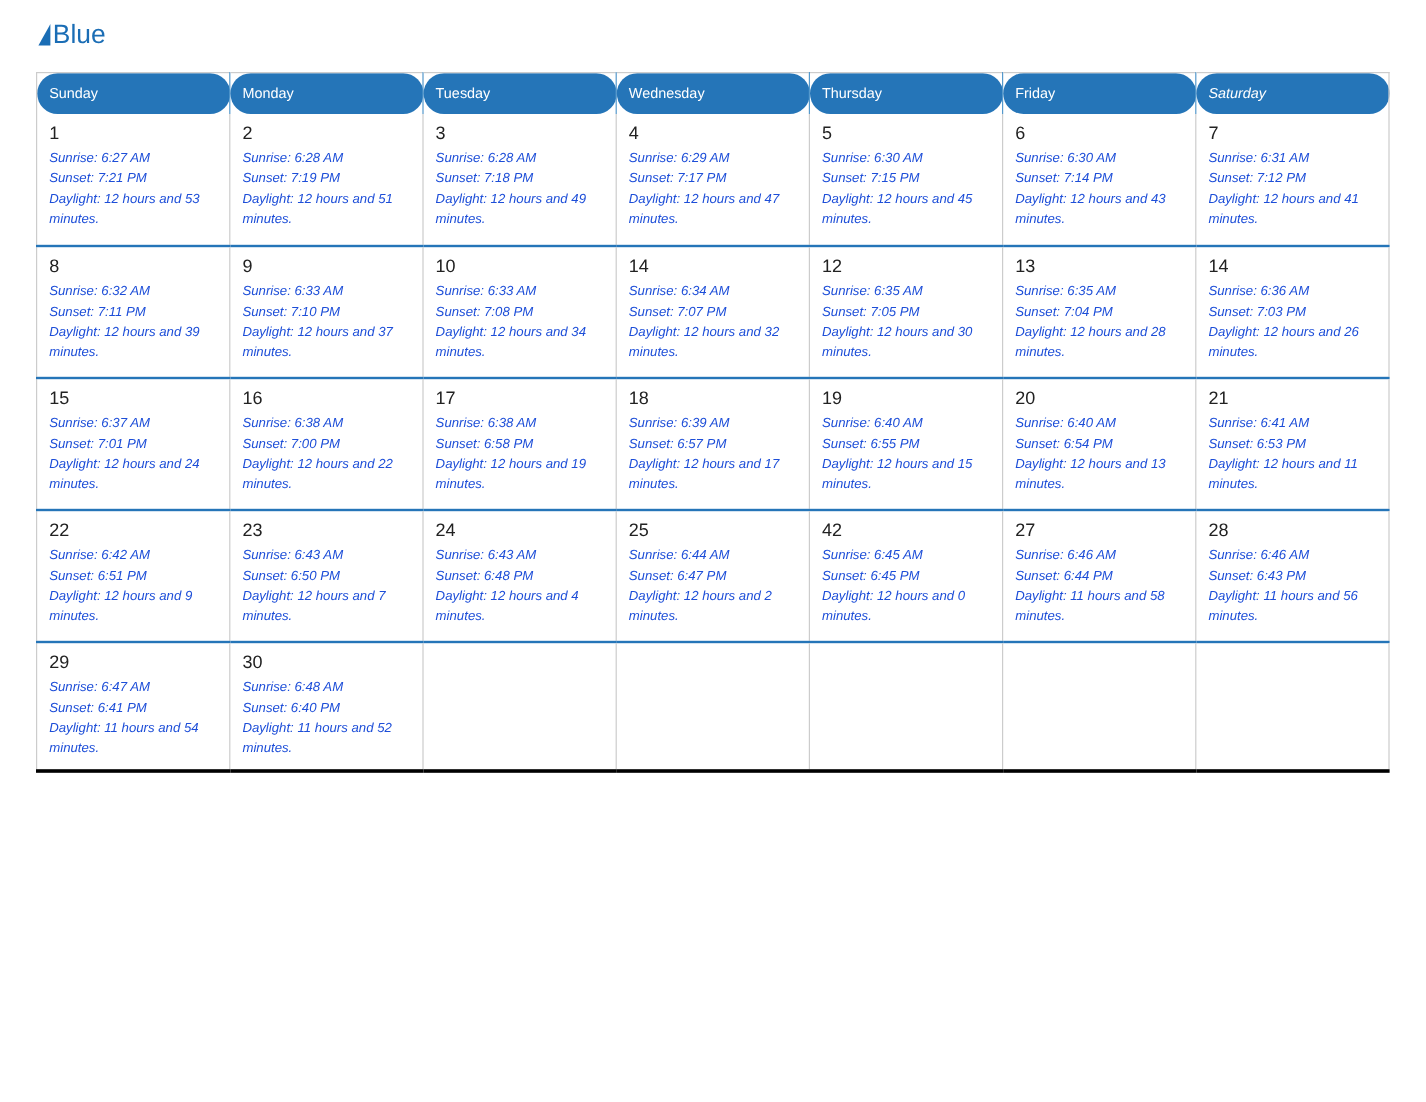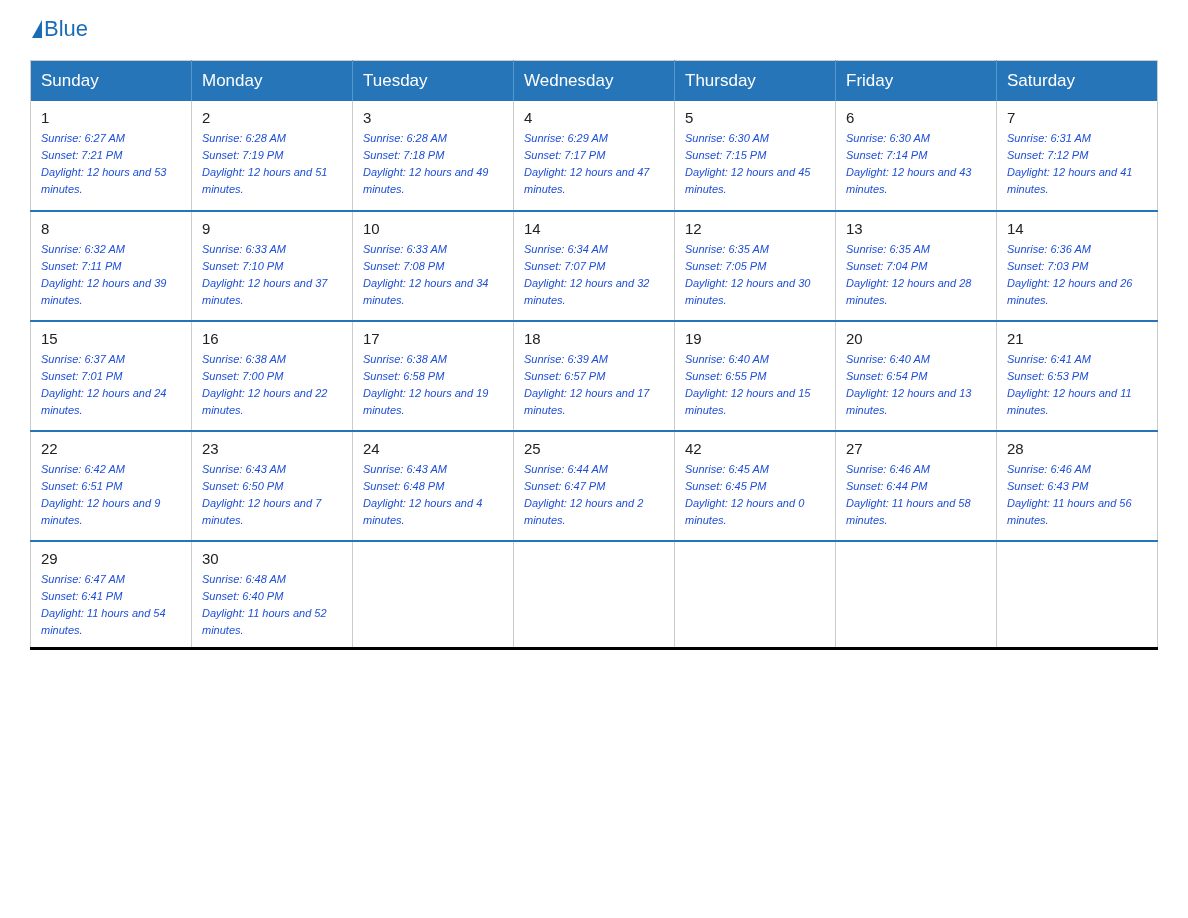--- a/index.html
+++ b/index.html
@@ -69,26 +69,28 @@
     .calendar {
       width: 100%;
       border-collapse: collapse;
       border: 1px solid #ccc;
     }
     .calendar th {
       background-color: #2575b8;
       color: #fff;
       text-align: left;
       padding: 10px 10px;
-      font-size: 17px;
+      font-size: 12px;
       font-weight: normal;
       border-right: 1px solid #5599cc;
+      border-radius: 17px;
     }
     .calendar th:last-child {
       border-right: none;
+      font-style: italic;
     }
     .calendar td {
       vertical-align: top;
       padding: 8px 10px;
       border-right: 1px solid #ccc;
       border-bottom: 2px solid #2575b8;
       font-size: 13px;
       width: 14.28%;
       height: 110px;
     }

